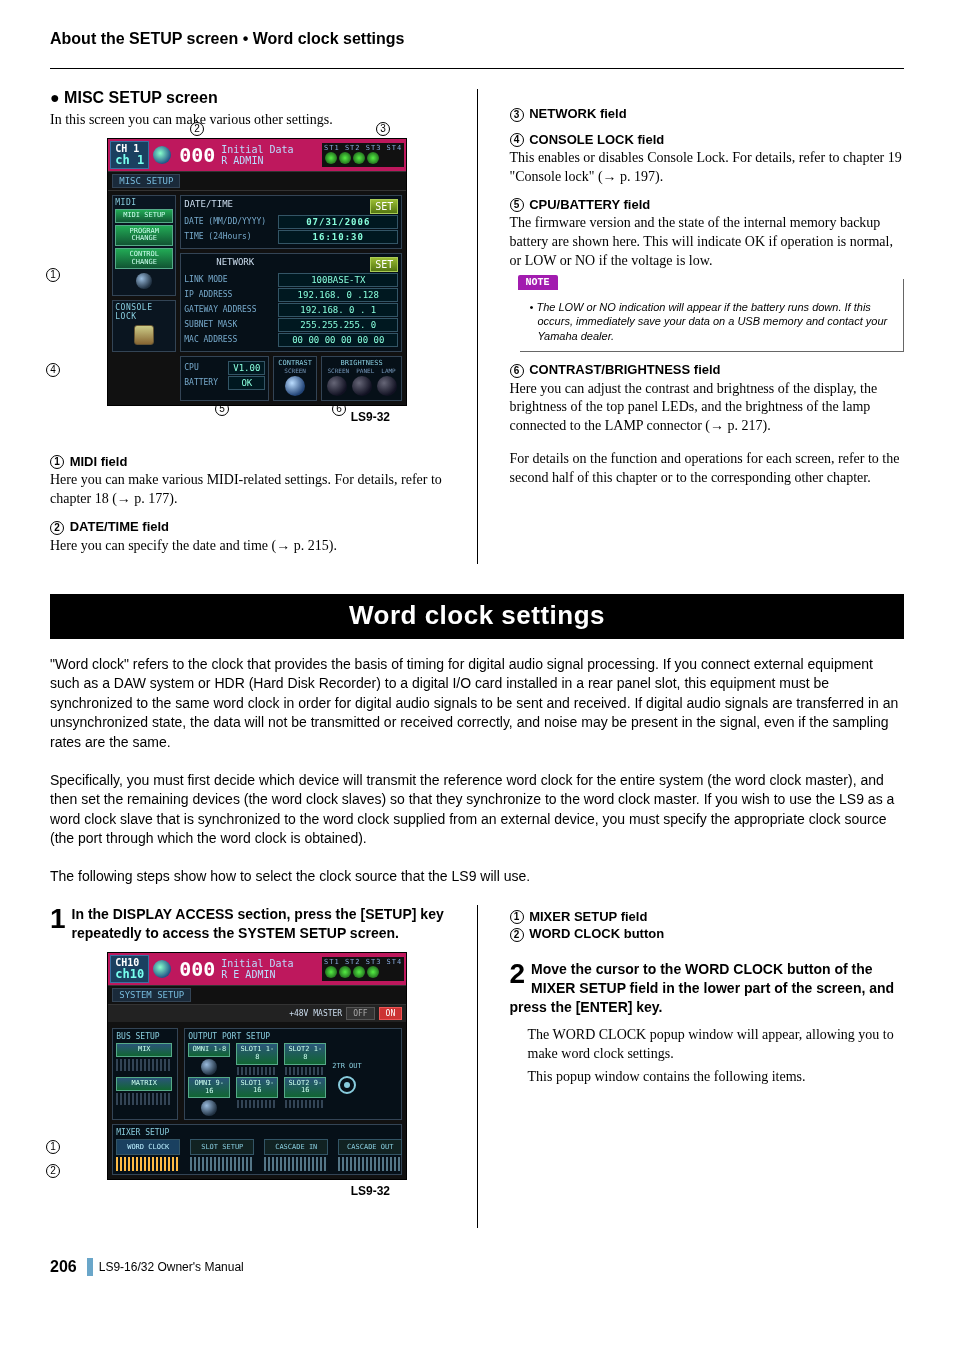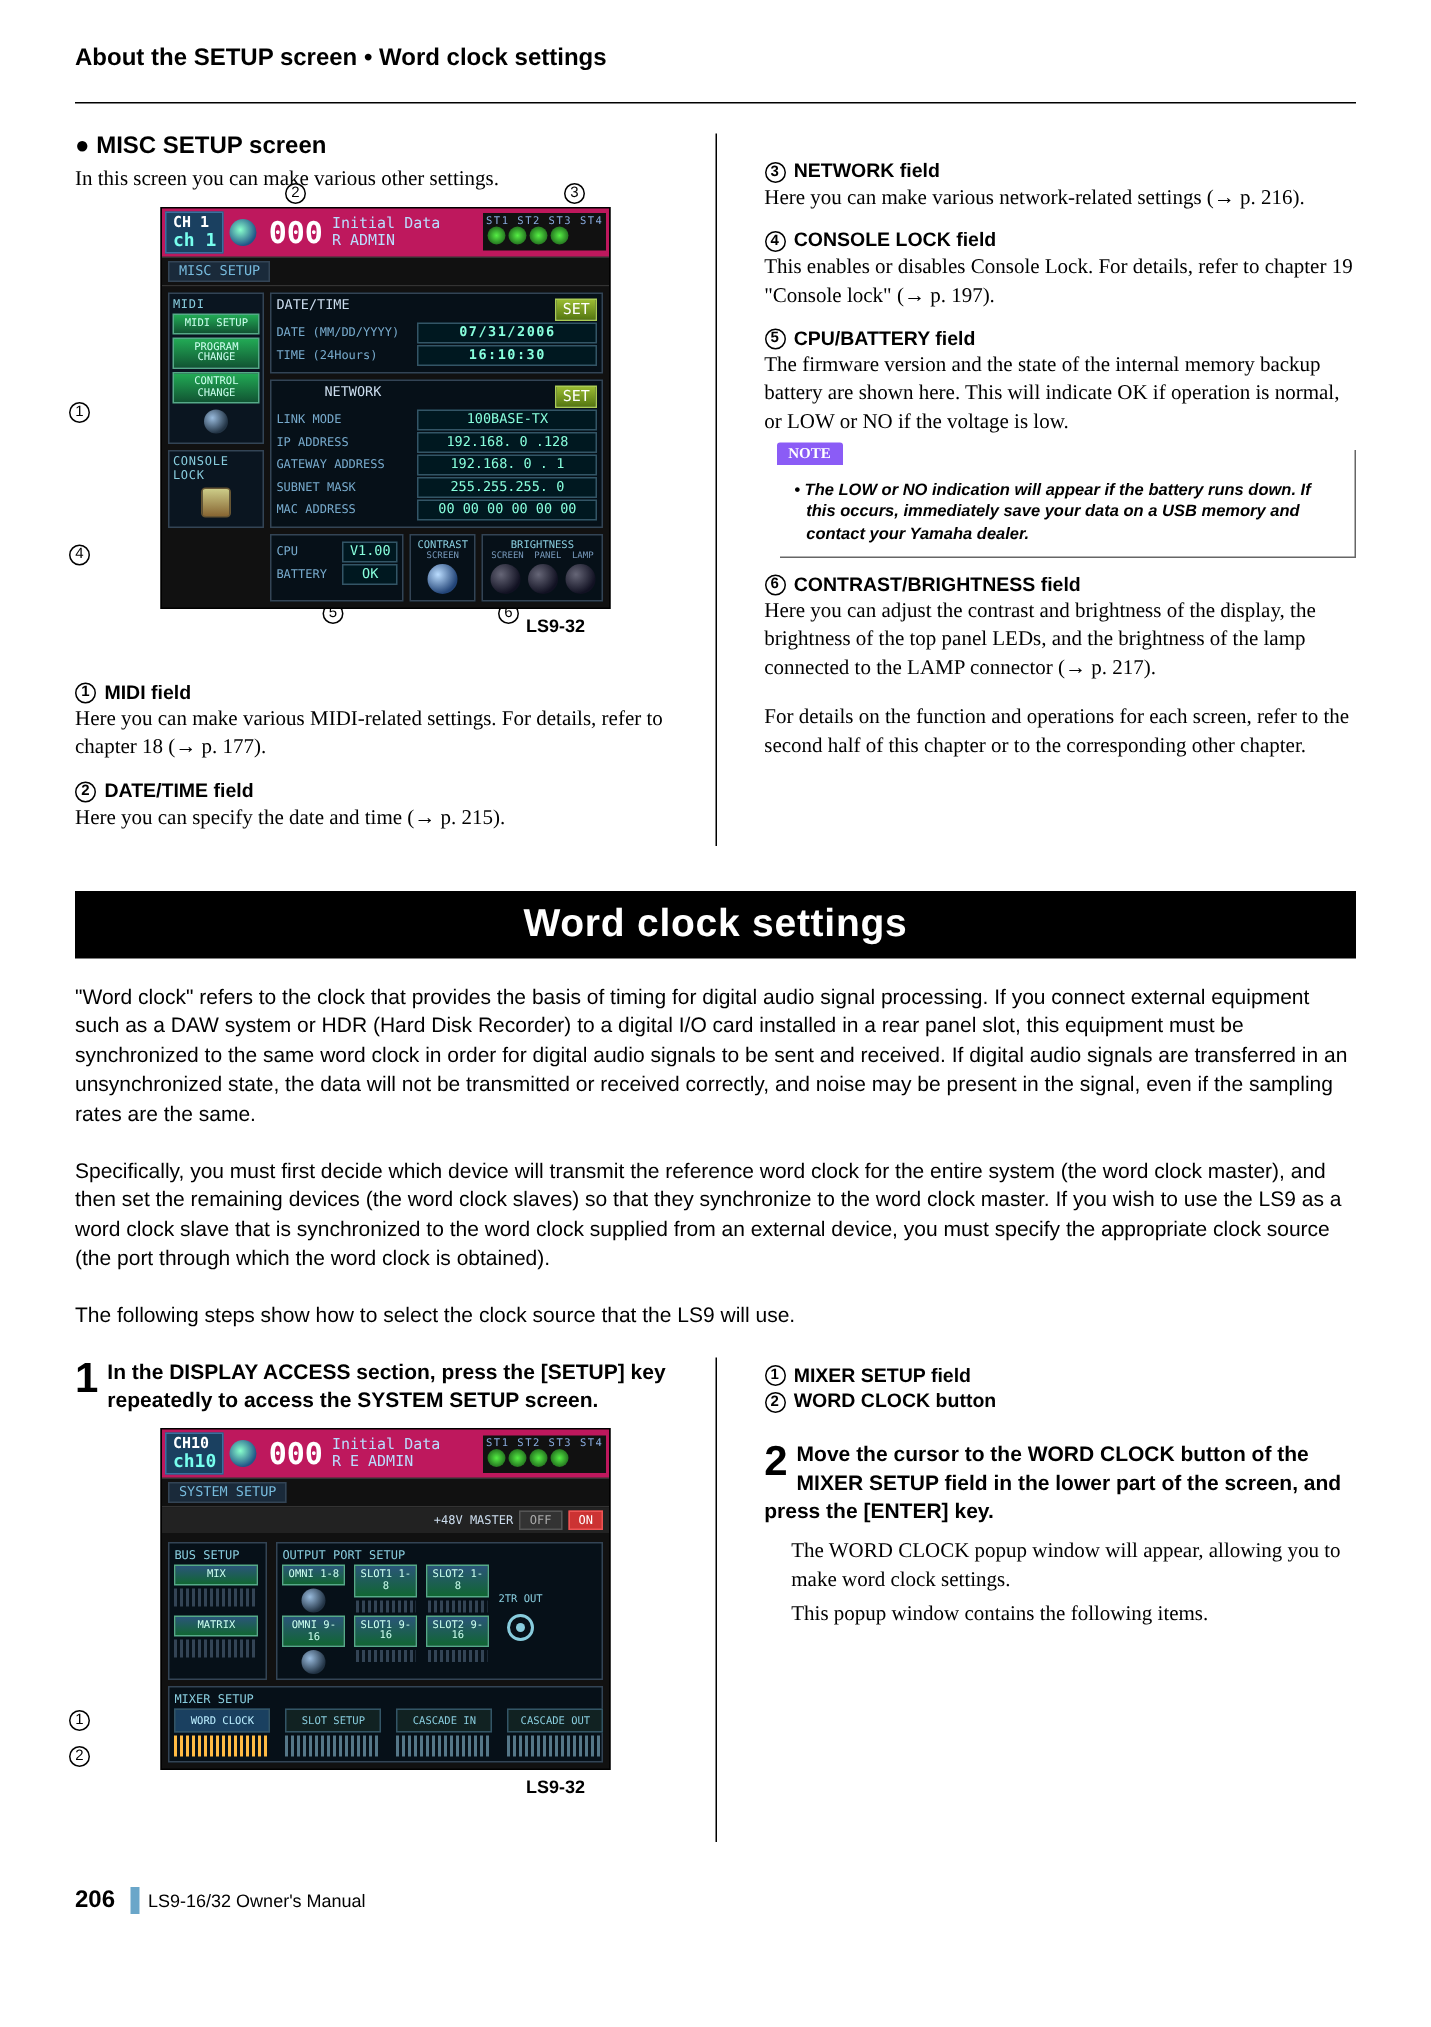--- a/index.html
+++ b/index.html
@@ -70,39 +70,38 @@
   .note-box {
     border: 1px solid #666;
     border-left: none;
     border-top: none;
     padding: 4px 8px 8px 8px;
     margin: 8px 0 10px 10px;
     position: relative;
   }
   .note-tab {
     display: inline-block;
-    background: #8b5cf6;
+    background: #a21caf;
     color: #fff;
-    font-family: Liberation Serif, serif;
+    font-family: Liberation Mono, monospace;
     font-size: 10px;
     font-weight: bold;
     padding: 2px 8px;
     border-radius: 2px 2px 0 0;
     position: relative;
     top: -10px;
     left: -10px;
   }
   .note-text {
     font-style: italic;
     font-family: Arial, sans-serif;
     font-size: 11px;
     line-height: 1.3;
     padding-left: 10px;
     text-indent: -8px;
-    font-weight: bold;
   }
   .section-banner {
     background: #000;
     color: #fff;
     font-family: Arial, Helvetica, sans-serif;
     font-weight: bold;
     font-size: 26px;
     text-align: center;
     padding: 6px 0 8px 0;
     margin: 30px 0 16px 0;
@@ -472,21 +471,20 @@
     <div class="body-text">Here you can make various MIDI-related settings. For details, refer to chapter 18 (→ p. 177).</div>
 
     <div class="field-heading"><span class="circled">2</span> <span>DATE/TIME field</span></div>
     <div class="body-text">Here you can specify the date and time (→ p. 215).</div>
   </div>
 
   <div class="col-divider"></div>
 
   <div class="col">
     <div class="field-heading" style="margin-top:17px;"><span class="circled">3</span> <span>NETWORK field</span></div>
-    <div class="body-text">Here you can make various network-related settings (→ p. 216).</div>
 
     <div class="field-heading"><span class="circled">4</span> <span>CONSOLE LOCK field</span></div>
     <div class="body-text">This enables or disables Console Lock. For details, refer to chapter 19 "Console lock" (→ p. 197).</div>
 
     <div class="field-heading"><span class="circled">5</span> <span>CPU/BATTERY field</span></div>
     <div class="body-text">The firmware version and the state of the internal memory backup battery are shown here. This will indicate OK if operation is normal, or LOW or NO if the voltage is low.</div>
 
     <div class="note-box">
       <span class="note-tab">NOTE</span>
       <div class="note-text">• The LOW or NO indication will appear if the battery runs down. If this occurs, immediately save your data on a USB memory and contact your Yamaha dealer.</div>

